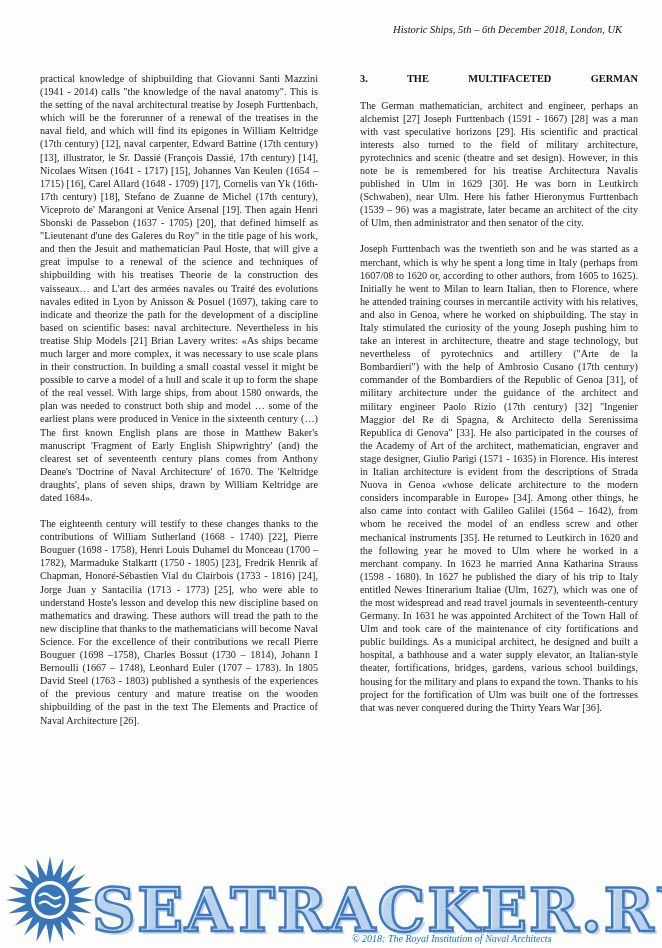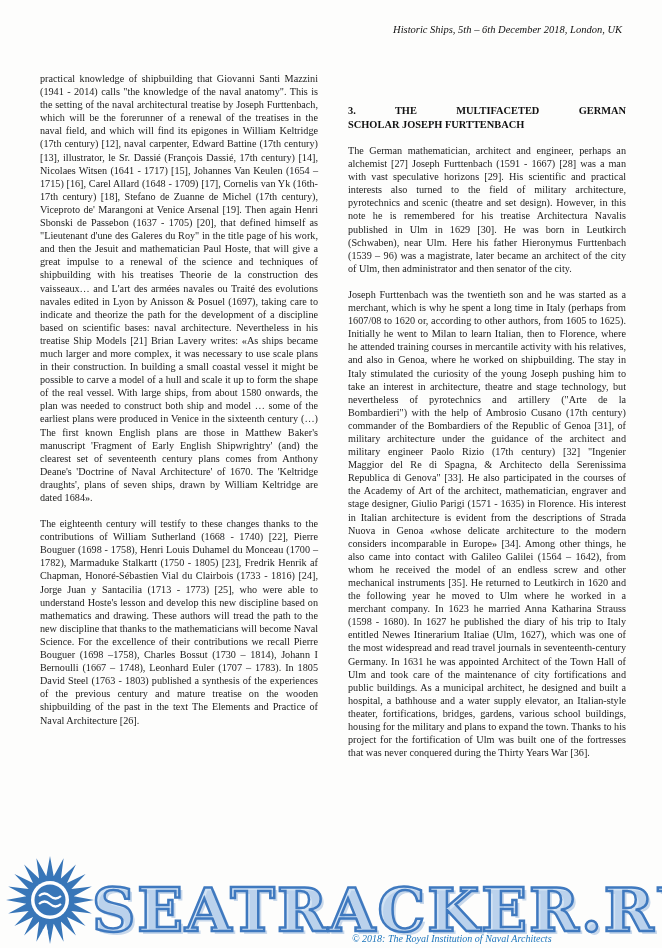--- a/index.html
+++ b/index.html
@@ -10,34 +10,34 @@
     overflow:hidden;
     font-family:"Liberation Serif", serif;
     color:#1b1b1b;
   }
   .conf-header{
     position:absolute;top:24px;right:40px;
     font-size:10.5px;font-style:italic;color:#111;
   }
   .columns{
     position:absolute;top:72px;left:40px;width:582px;
-    display:flex;gap:30px;
+    display:flex;gap:42px;
   }
   .col{flex:0 0 278px;width:278px;}
   .para{
     margin:0 0 13px 0;
     font-size:10.2px;line-height:13.1px;
     text-align:justify;
   }
   .section-heading{
     margin:0 0 13px 0;
     font-size:10.4px;line-height:13.5px;
     font-weight:bold;color:#111;
   }
-  .section-heading .h-line1{display:block;text-align:justify;text-align-last:justify;margin-top:32px;}
+  .section-heading .h-line1{display:block;text-align:justify;text-align-last:justify;}
   .section-heading .h-line2{display:block;text-align:left;}
   .watermark{
     position:absolute;left:0;bottom:0;width:662px;height:96px;
     pointer-events:none;z-index:4;
   }
   .wm-text{
     position:absolute;left:92px;bottom:8px;
     font-family:"DejaVu Serif", serif;
     font-weight:bold;
     font-size:60px;line-height:60px;
@@ -67,21 +67,20 @@
 
   <div class="columns">
     <div class="col">
         <p class="para">practical knowledge of shipbuilding that Giovanni Santi Mazzini (1941 - 2014) calls "the knowledge of the naval anatomy". This is the setting of the naval architectural treatise by Joseph Furttenbach, which will be the forerunner of a renewal of the treatises in the naval field, and which will find its epigones in William Keltridge (17th century) [12], naval carpenter, Edward Battine (17th century) [13], illustrator, le Sr. Dassié (François Dassié, 17th century) [14], Nicolaes Witsen (1641 - 1717) [15], Johannes Van Keulen (1654 – 1715) [16], Carel Allard (1648 - 1709) [17], Cornelis van Yk (16th-17th century) [18], Stefano de Zuanne de Michel (17th century), Viceproto de' Marangoni at Venice Arsenal [19]. Then again Henri Sbonski de Passebon (1637 - 1705) [20], that defined himself as "Lieutenant d'une des Galeres du Roy" in the title page of his work, and then the Jesuit and mathematician Paul Hoste, that will give a great impulse to a renewal of the science and techniques of shipbuilding with his treatises Theorie de la construction des vaisseaux… and L'art des armées navales ou Traité des evolutions navales edited in Lyon by Anisson &amp; Posuel (1697), taking care to indicate and theorize the path for the development of a discipline based on scientific bases: naval architecture. Nevertheless in his treatise Ship Models [21] Brian Lavery writes: «As ships became much larger and more complex, it was necessary to use scale plans in their construction. In building a small coastal vessel it might be possible to carve a model of a hull and scale it up to form the shape of the real vessel. With large ships, from about 1580 onwards, the plan was needed to construct both ship and model … some of the earliest plans were produced in Venice in the sixteenth century (…) The first known English plans are those in Matthew Baker's manuscript 'Fragment of Early English Shipwrightry' (and) the clearest set of seventeenth century plans comes from Anthony Deane's 'Doctrine of Naval Architecture' of 1670. The 'Keltridge draughts', plans of seven ships, drawn by William Keltridge are dated 1684».</p>
         <p class="para">The eighteenth century will testify to these changes thanks to the contributions of William Sutherland (1668 - 1740) [22], Pierre Bouguer (1698 - 1758), Henri Louis Duhamel du Monceau (1700 – 1782), Marmaduke Stalkartt (1750 - 1805) [23], Fredrik Henrik af Chapman, Honoré-Sébastien Vial du Clairbois (1733 - 1816) [24], Jorge Juan y Santacilia (1713 - 1773) [25], who were able to understand Hoste's lesson and develop this new discipline based on mathematics and drawing. These authors will tread the path to the new discipline that thanks to the mathematicians will become Naval Science. For the excellence of their contributions we recall Pierre Bouguer (1698 –1758), Charles Bossut (1730 – 1814), Johann I Bernoulli (1667 – 1748), Leonhard Euler (1707 – 1783). In 1805 David Steel (1763 - 1803) published a synthesis of the experiences of the previous century and mature treatise on the wooden shipbuilding of the past in the text The Elements and Practice of Naval Architecture [26].</p>
       </div>
 
     <div class="col">
       <h3 class="section-heading">
         <span class="h-line1">3. THE MULTIFACETED GERMAN</span>
-        <span class="h-line2">SCHOLAR JOSEPH FURTTENBACH</span>
       </h3>
       <div>
           <p class="para">The German mathematician, architect and engineer, perhaps an alchemist [27] Joseph Furttenbach (1591 - 1667) [28] was a man with vast speculative horizons [29]. His scientific and practical interests also turned to the field of military architecture, pyrotechnics and scenic (theatre and set design). However, in this note he is remembered for his treatise Architectura Navalis published in Ulm in 1629 [30]. He was born in Leutkirch (Schwaben), near Ulm. Here his father Hieronymus Furttenbach (1539 – 96) was a magistrate, later became an architect of the city of Ulm, then administrator and then senator of the city.</p>
           <p class="para">Joseph Furttenbach was the twentieth son and he was started as a merchant, which is why he spent a long time in Italy (perhaps from 1607/08 to 1620 or, according to other authors, from 1605 to 1625). Initially he went to Milan to learn Italian, then to Florence, where he attended training courses in mercantile activity with his relatives, and also in Genoa, where he worked on shipbuilding. The stay in Italy stimulated the curiosity of the young Joseph pushing him to take an interest in architecture, theatre and stage technology, but nevertheless of pyrotechnics and artillery ("Arte de la Bombardieri") with the help of Ambrosio Cusano (17th century) commander of the Bombardiers of the Republic of Genoa [31], of military architecture under the guidance of the architect and military engineer Paolo Rizio (17th century) [32] "Ingenier Maggior del Re di Spagna, &amp; Architecto della Serenissima Republica di Genova" [33]. He also participated in the courses of the Academy of Art of the architect, mathematician, engraver and stage designer, Giulio Parigi (1571 - 1635) in Florence. His interest in Italian architecture is evident from the descriptions of Strada Nuova in Genoa «whose delicate architecture to the modern considers incomparable in Europe» [34]. Among other things, he also came into contact with Galileo Galilei (1564 – 1642), from whom he received the model of an endless screw and other mechanical instruments [35]. He returned to Leutkirch in 1620 and the following year he moved to Ulm where he worked in a merchant company. In 1623 he married Anna Katharina Strauss (1598 - 1680). In 1627 he published the diary of his trip to Italy entitled Newes Itinerarium Italiae (Ulm, 1627), which was one of the most widespread and read travel journals in seventeenth-century Germany. In 1631 he was appointed Architect of the Town Hall of Ulm and took care of the maintenance of city fortifications and public buildings. As a municipal architect, he designed and built a hospital, a bathhouse and a water supply elevator, an Italian-style theater, fortifications, bridges, gardens, various school buildings, housing for the military and plans to expand the town. Thanks to his project for the fortification of Ulm was built one of the fortresses that was never conquered during the Thirty Years War [36].</p>
         </div>
     </div>
   </div>
 
   <div class="watermark">
     <svg class="sun" viewBox="0 0 92 92">

